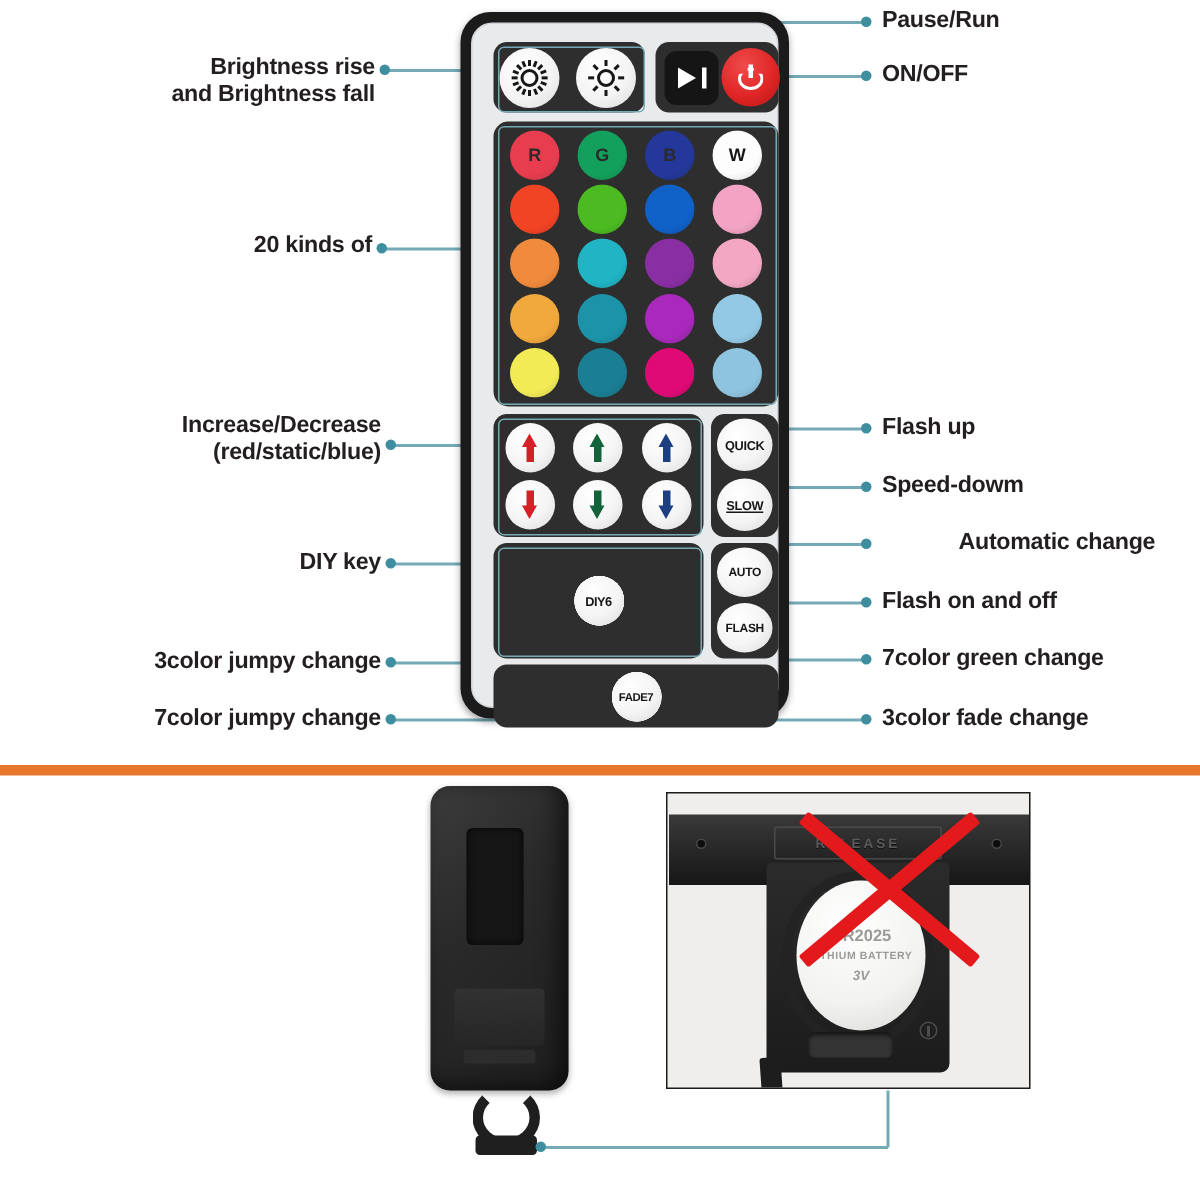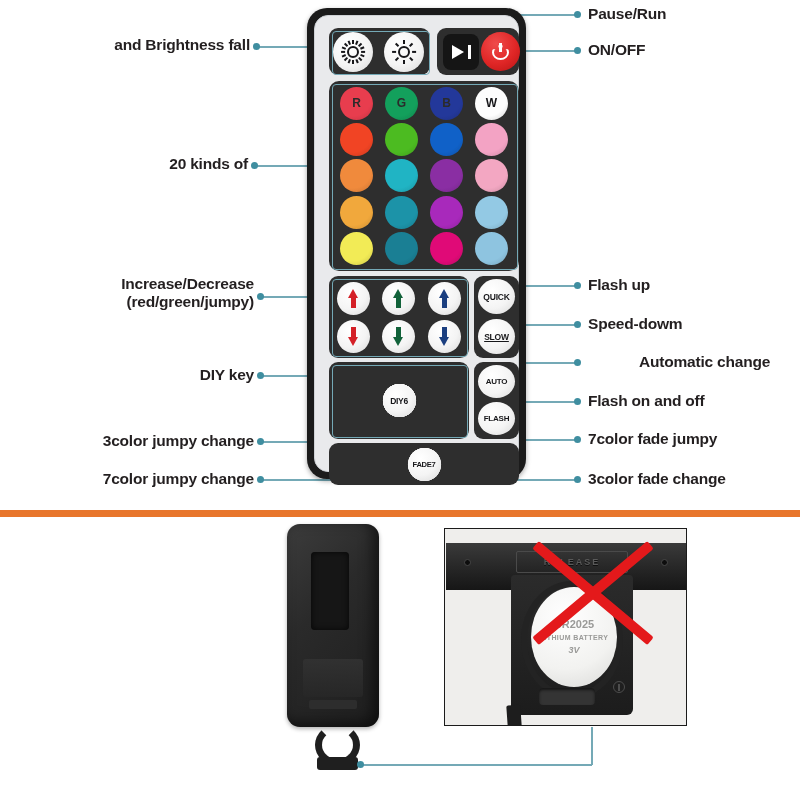--- a/index.html
+++ b/index.html
@@ -312,51 +312,52 @@
   <div class="cdot" style="left:574px;top:398px;"></div>
 
   <div class="cline" style="left:512px;top:439px;width:65px;"></div>
   <div class="cdot" style="left:574px;top:436px;"></div>
 
   <div class="cvert" style="left:448px;top:458px;height:22px;"></div>
   <div class="cline" style="left:448px;top:479px;width:130px;"></div>
   <div class="cdot" style="left:574px;top:476px;"></div>
 
   <div class="label r" style="left:60px;top:36px;width:190px;">
+    <div>Brightness rise</div>
     <div>and Brightness fall</div>
   </div>
 
   <div class="label r" style="left:60px;top:155px;width:188px;">
     <div>20 kinds of</div>
   </div>
 
   <div class="label r" style="left:40px;top:275px;width:214px;">
     <div>Increase/Decrease</div>
-    <div>(red/green/jumpy)</div>
+    <div>(red/static/blue)</div>
   </div>
 
   <div class="label r" style="left:60px;top:366px;width:194px;">
     <div>DIY key</div>
   </div>
 
   <div class="label r" style="left:20px;top:432px;width:234px;">
     <div>3color jumpy change</div>
   </div>
 
   <div class="label r" style="left:20px;top:470px;width:234px;">
     <div>7color jumpy change</div>
   </div>
 
   <div class="label l" style="left:588px;top:5px;">Pause/Run</div>
   <div class="label l" style="left:588px;top:41px;">ON/OFF</div>
   <div class="label l" style="left:588px;top:276px;">Flash up</div>
   <div class="label l" style="left:588px;top:315px;">Speed-dowm</div>
   <div class="label l" style="left:615px;top:353px;margin-left:24px;">Automatic change</div>
   <div class="label l" style="left:588px;top:392px;">Flash on and off</div>
-  <div class="label l" style="left:588px;top:430px;">7color fade jumpy</div>
+  <div class="label l" style="left:588px;top:430px;">7color green change</div>
   <div class="label l" style="left:588px;top:470px;">3color fade change</div>
 
   <div id="remote">
     <div id="remote-inner">
 
       <div class="panel" id="pnl-bright">
         <div class="rbtn white-btn bbtn" id="b-rise">
           <span class="sun">
             <span class="core"></span>
             <span class="ray" style="transform:rotate(0deg);">

